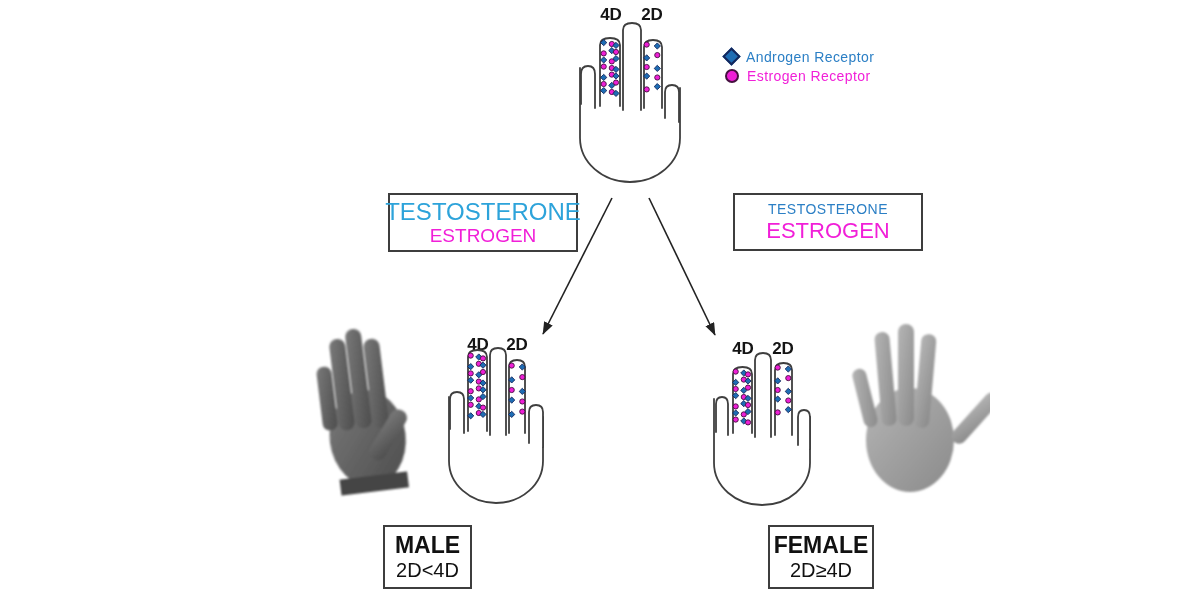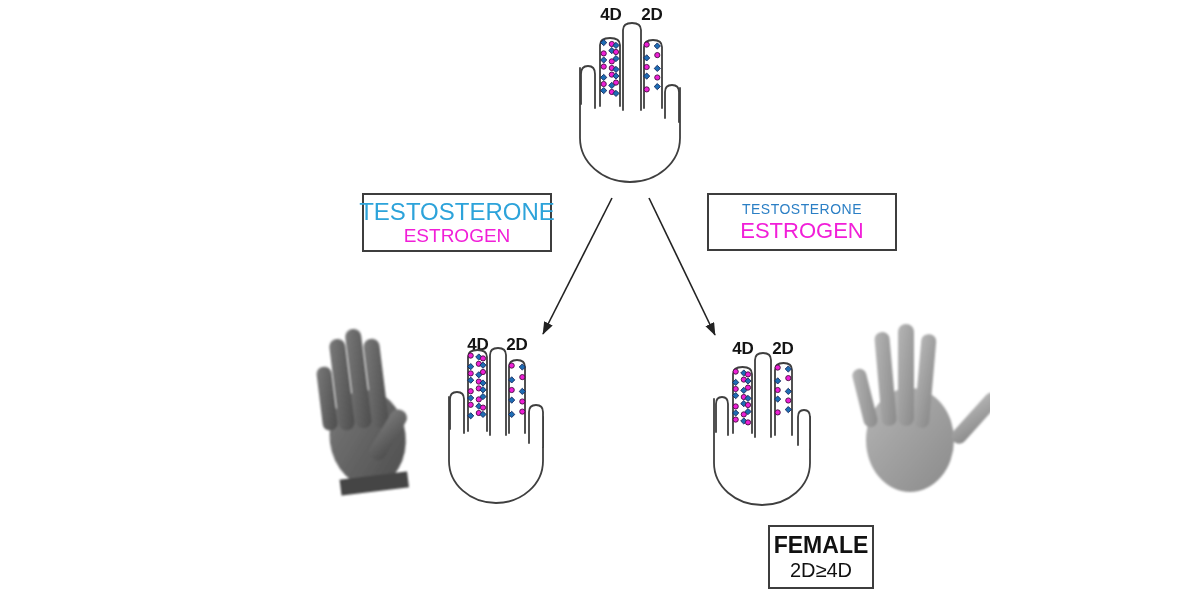--- a/index.html
+++ b/index.html
@@ -12,21 +12,21 @@
   .flabel{position:absolute;width:30px;text-align:center;font-size:17px;font-weight:700;color:#141414;}
   .legend{position:absolute;left:725px;top:47px;}
   .legend-row{display:flex;align-items:center;height:19px;}
   .legend-swatch{display:inline-block;margin-right:8px;}
   .diamond{width:9px;height:9px;background:var(--androgen_fill);border:2px solid var(--androgen_stroke);transform:rotate(45deg);}
   .circle{width:10px;height:10px;border-radius:50%;background:var(--estrogen_fill);border:2px solid var(--estrogen_stroke);}
   .legend-text{font-size:14px;letter-spacing:.4px;font-weight:400;}
   .legend-text.androgen{color:var(--androgen_text);}
   .legend-text.estrogen{color:var(--estrogen_text);}
   .hbox{position:absolute;border:2px solid #3d3d3d;background:#fff;display:flex;flex-direction:column;
-        align-items:center;justify-content:center;text-align:center;}
+        align-items:center;justify-content:center;text-align:center;margin-left:26px;}
   .hbox-left{left:362px;top:193px;width:186px;height:55px;}
   .hbox-right{left:707px;top:193px;width:186px;height:54px;}
   .t-big{font-size:24px;color:var(--testosterone_big);line-height:26px;}
   .e-small{font-size:19px;color:var(--estrogen_text);line-height:21px;}
   .t-small{font-size:14px;color:var(--androgen_text);letter-spacing:.5px;line-height:17px;}
   .e-big{font-size:22px;color:var(--estrogen_text);line-height:25px;}
   .rbox{position:absolute;border:2px solid #3d3d3d;background:#fff;display:flex;flex-direction:column;
         align-items:center;justify-content:center;text-align:center;color:#111;}
   .rbox-male{left:383px;top:525px;width:85px;height:60px;}
   .rbox-female{left:768px;top:525px;width:102px;height:60px;}
@@ -96,20 +96,30 @@
           <circle cx="71.7" cy="57" r="2.6" fill="#ee1fd6" stroke="#451040" stroke-width="0.9"></circle>
           <path d="M 82.3 55.3 L 85.39999999999999 58.4 L 82.3 61.5 L 79.2 58.4 Z" fill="#1e6db4" stroke="#14275c" stroke-width="0.9"></path>
           <path d="M 71.7 62.99999999999999 L 74.8 66.1 L 71.7 69.19999999999999 L 68.60000000000001 66.1 Z" fill="#1e6db4" stroke="#14275c" stroke-width="0.9"></path>
           <circle cx="82.3" cy="67.5" r="2.6" fill="#ee1fd6" stroke="#451040" stroke-width="0.9"></circle>
           <circle cx="71.7" cy="79.4" r="2.6" fill="#ee1fd6" stroke="#451040" stroke-width="0.9"></circle>
           <path d="M 82.3 73.5 L 85.39999999999999 76.6 L 82.3 79.69999999999999 L 79.2 76.6 Z" fill="#1e6db4" stroke="#14275c" stroke-width="0.9"></path>
         </g>
     </svg>
   </div>
 
+  <div class="legend">
+    <div class="legend-row">
+      <span class="legend-swatch diamond"></span>
+      <span class="legend-text androgen">Androgen Receptor</span>
+    </div>
+    <div class="legend-row">
+      <span class="legend-swatch circle"></span>
+      <span class="legend-text estrogen">Estrogen Receptor</span>
+    </div>
+  </div>
 
   <div class="hbox hbox-left">
     <div class="t-big">TESTOSTERONE</div>
     <div class="e-small">ESTROGEN</div>
   </div>
   <div class="hbox hbox-right">
     <div class="t-small">TESTOSTERONE</div>
     <div class="e-big">ESTROGEN</div>
   </div>
 
@@ -246,18 +256,22 @@
         <ellipse cx="62" cy="122" rx="44" ry="52"></ellipse>
         <rect x="10" y="50" width="14" height="60" rx="7" transform="rotate(-14 17 80)"></rect>
         <rect x="30" y="14" width="15" height="94" rx="7" transform="rotate(-5 37 60)"></rect>
         <rect x="50" y="6" width="16" height="102" rx="8"></rect>
         <rect x="70" y="16" width="15" height="94" rx="7" transform="rotate(5 77 60)"></rect>
         <rect x="100" y="60" width="15" height="64" rx="8" transform="rotate(42 107 122)"></rect>
       </g>
     </svg>
   </div>
 
+  <div class="rbox rbox-male">
+    <div class="title">MALE</div>
+    <div class="ratio">2D&lt;4D</div>
+  </div>
   <div class="rbox rbox-female">
     <div class="title">FEMALE</div>
     <div class="ratio">2D≥4D</div>
   </div>
 
 </div>
 
 </body></html>

